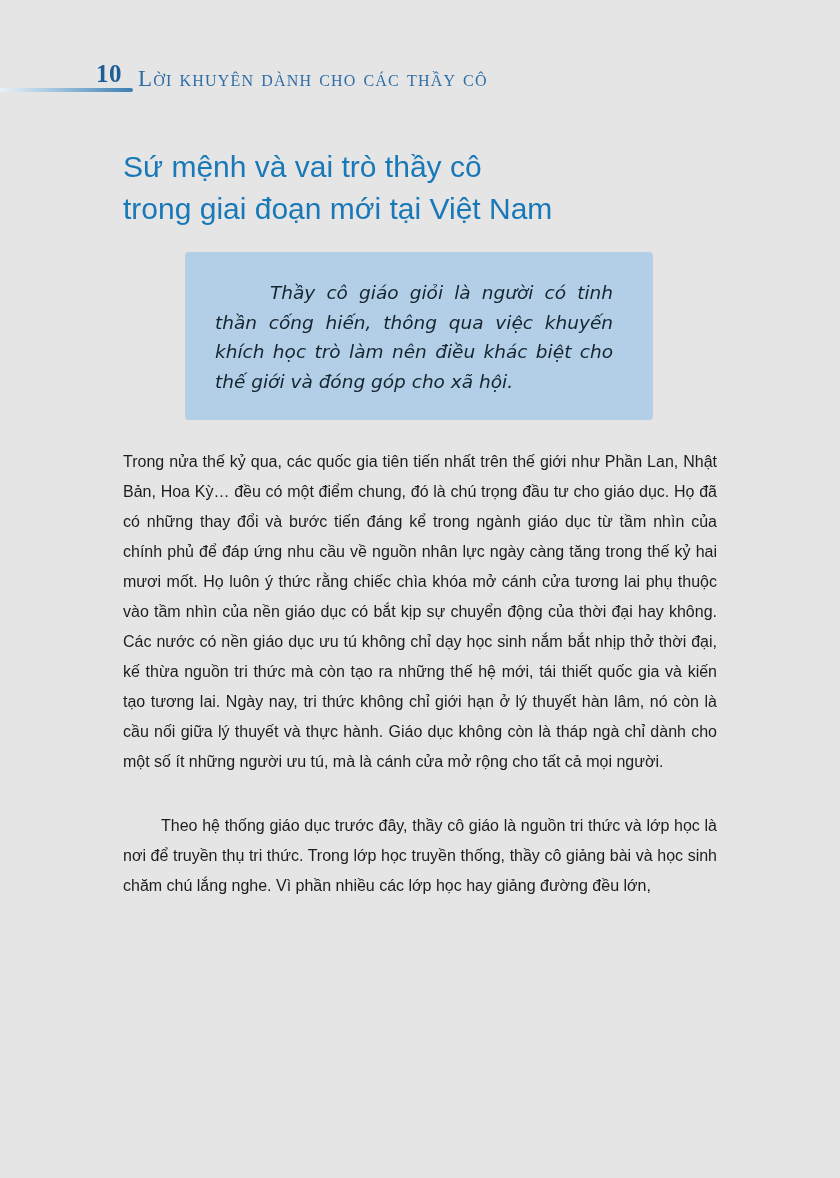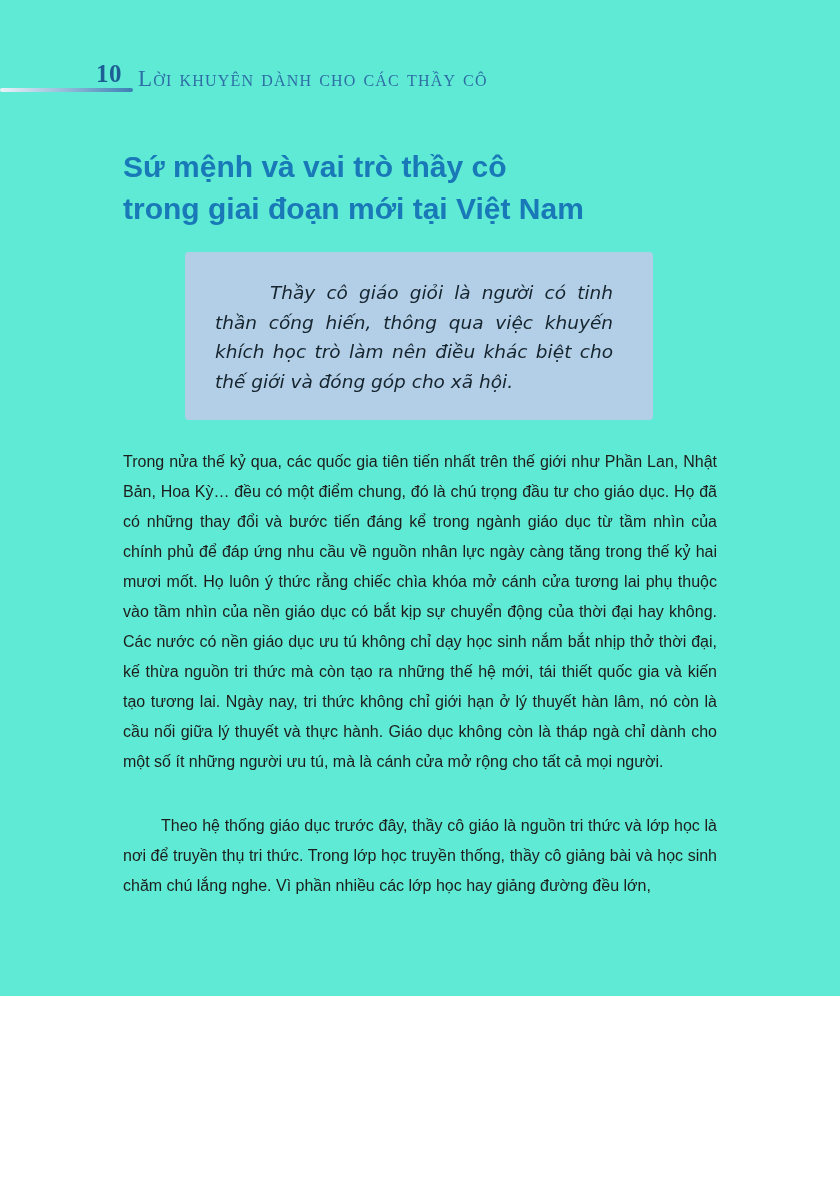--- a/index.html
+++ b/index.html
@@ -4,22 +4,22 @@
 <style>
   html, body {
     margin: 0;
     padding: 0;
     background: #ffffff;
     font-family: "Liberation Serif", serif;
   }
   .page {
     position: relative;
     width: 840px;
-    height: 996px;
-    background: #5eead4;
+    height: 1178px;
+    background: #e5e5e5;
     overflow: hidden;
   }
 
   
   .running-header {
     position: absolute;
     left: 0;
     top: 58px;
     width: 840px;
     height: 40px;
@@ -55,21 +55,21 @@
     border-radius: 2px;
   }
 
   
   .chapter-title {
     position: absolute;
     left: 123px;
     top: 146px;
     margin: 0;
     font-family: "Liberation Sans", sans-serif;
-    font-weight: bold;
+    font-weight: normal;
     font-size: 30px;
     line-height: 42px;
     color: #1878b8;
   }
 
   
   .quote-box {
     position: absolute;
     left: 185px;
     top: 252px;

